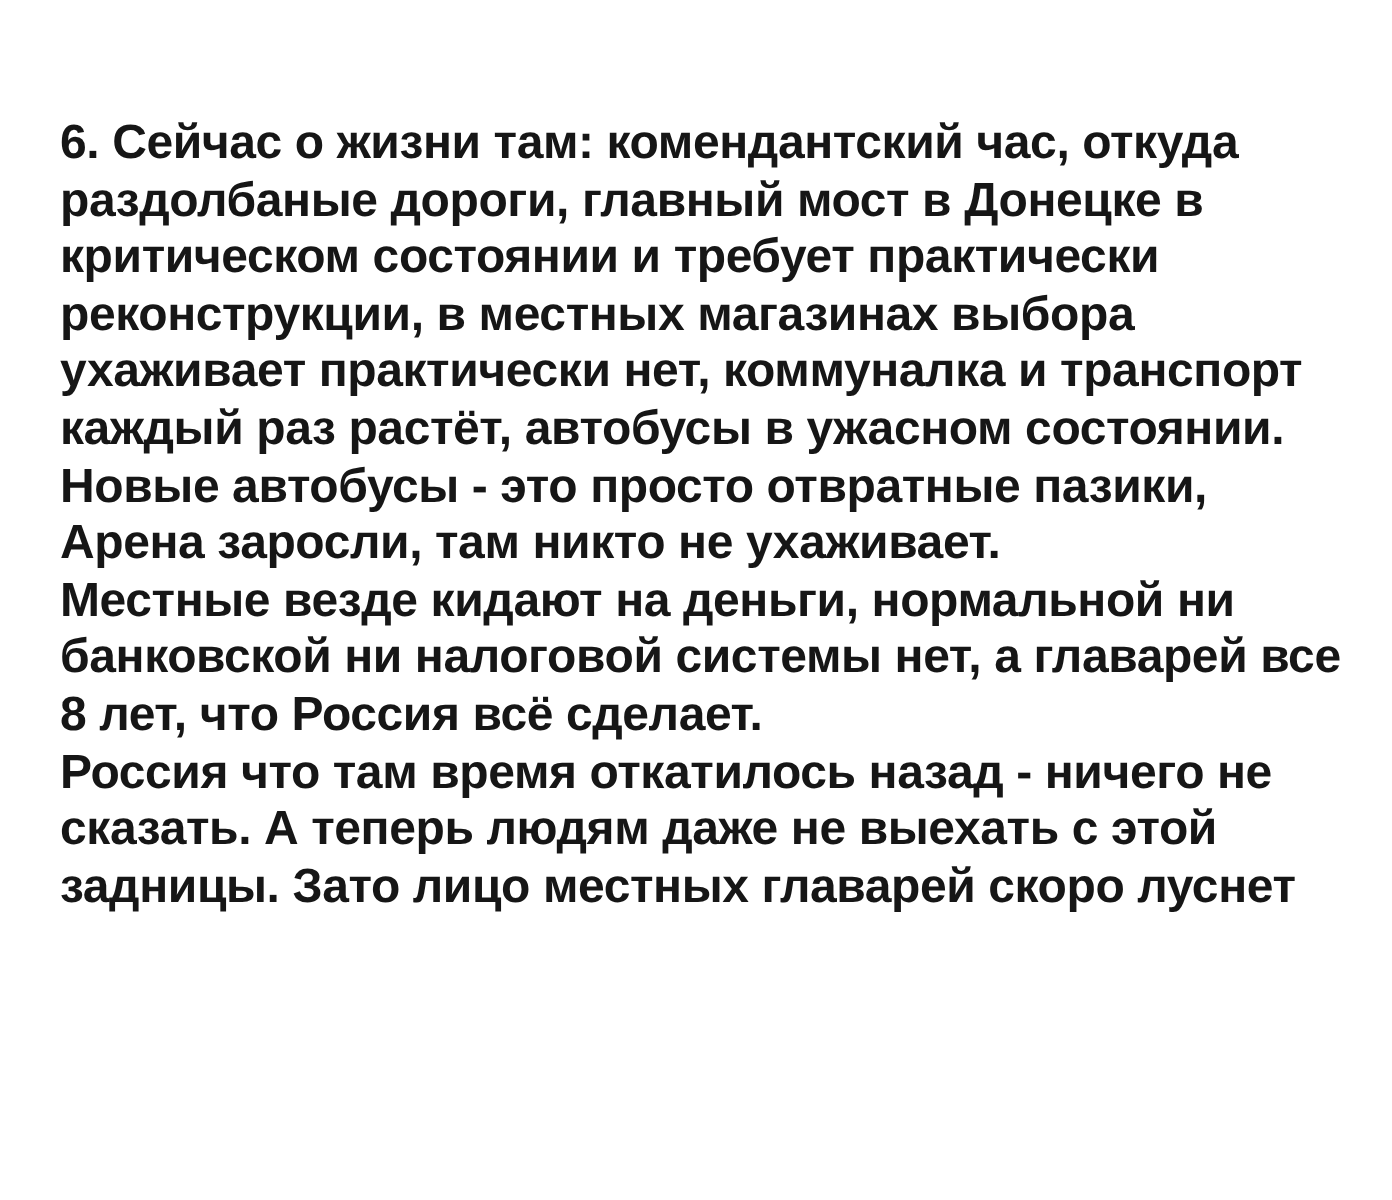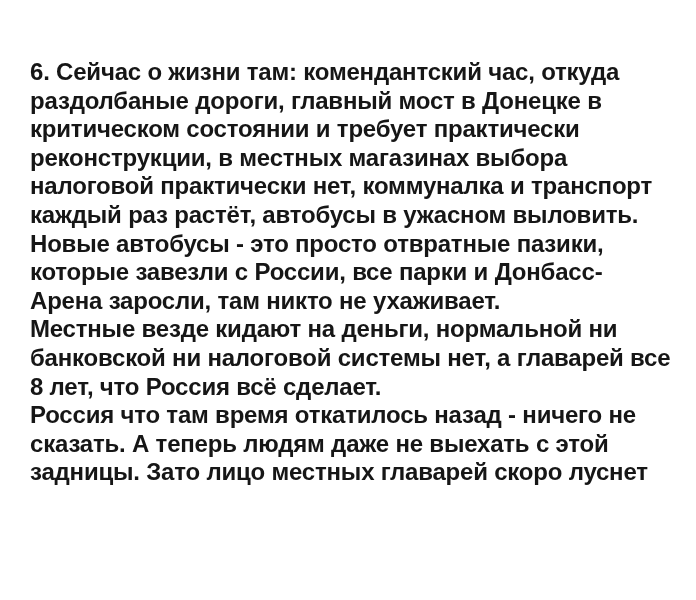--- a/index.html
+++ b/index.html
@@ -33,24 +33,23 @@
 </style>
 </head>
 <body>
 
 <div class="page">
   <div class="text-block">
       <div class="text-line">6. Сейчас о жизни там: комендантский час, откуда</div>
       <div class="text-line">раздолбаные дороги, главный мост в Донецке в</div>
       <div class="text-line">критическом состоянии и требует практически</div>
       <div class="text-line">реконструкции, в местных магазинах выбора</div>
-      <div class="text-line">налоговой практически нет, коммуналка и транспорт</div>
-      <div class="text-line">каждый раз растёт, автобусы в ужасном выловить.</div>
+      <div class="text-line">ухаживает практически нет, коммуналка и транспорт</div>
+      <div class="text-line">каждый раз растёт, автобусы в ужасном состоянии.</div>
       <div class="text-line">Новые автобусы - это просто отвратные пазики,</div>
-      <div class="text-line">которые завезли с России, все парки и Донбасс-</div>
       <div class="text-line">Арена заросли, там никто не ухаживает.</div>
       <div class="text-line">Местные везде кидают на деньги, нормальной ни</div>
       <div class="text-line">банковской ни налоговой системы нет, а главарей все</div>
       <div class="text-line">8 лет, что Россия всё сделает.</div>
       <div class="text-line">Россия что там время откатилось назад - ничего не</div>
       <div class="text-line">сказать. А теперь людям даже не выехать с этой</div>
       <div class="text-line">задницы. Зато лицо местных главарей скоро луснет</div>
     </div>
 </div>
 

